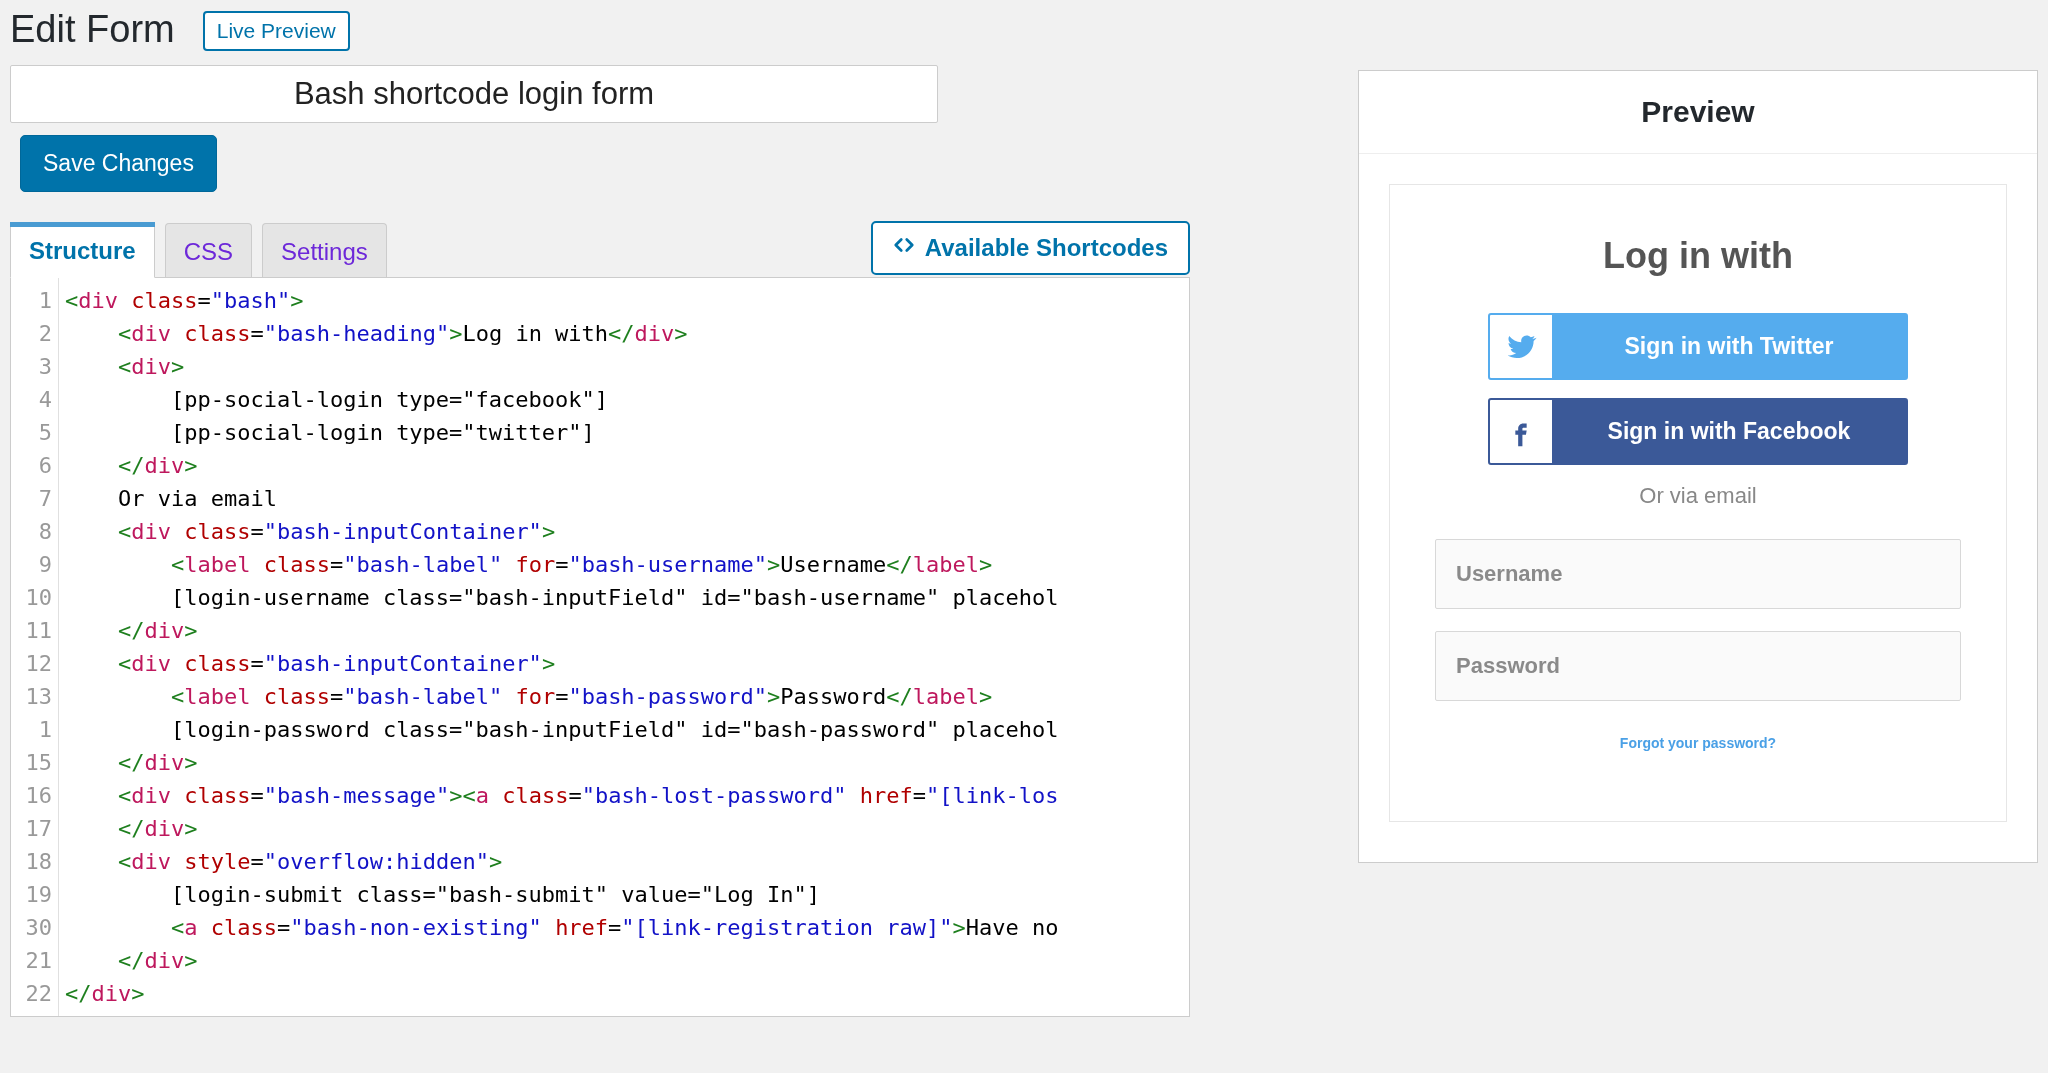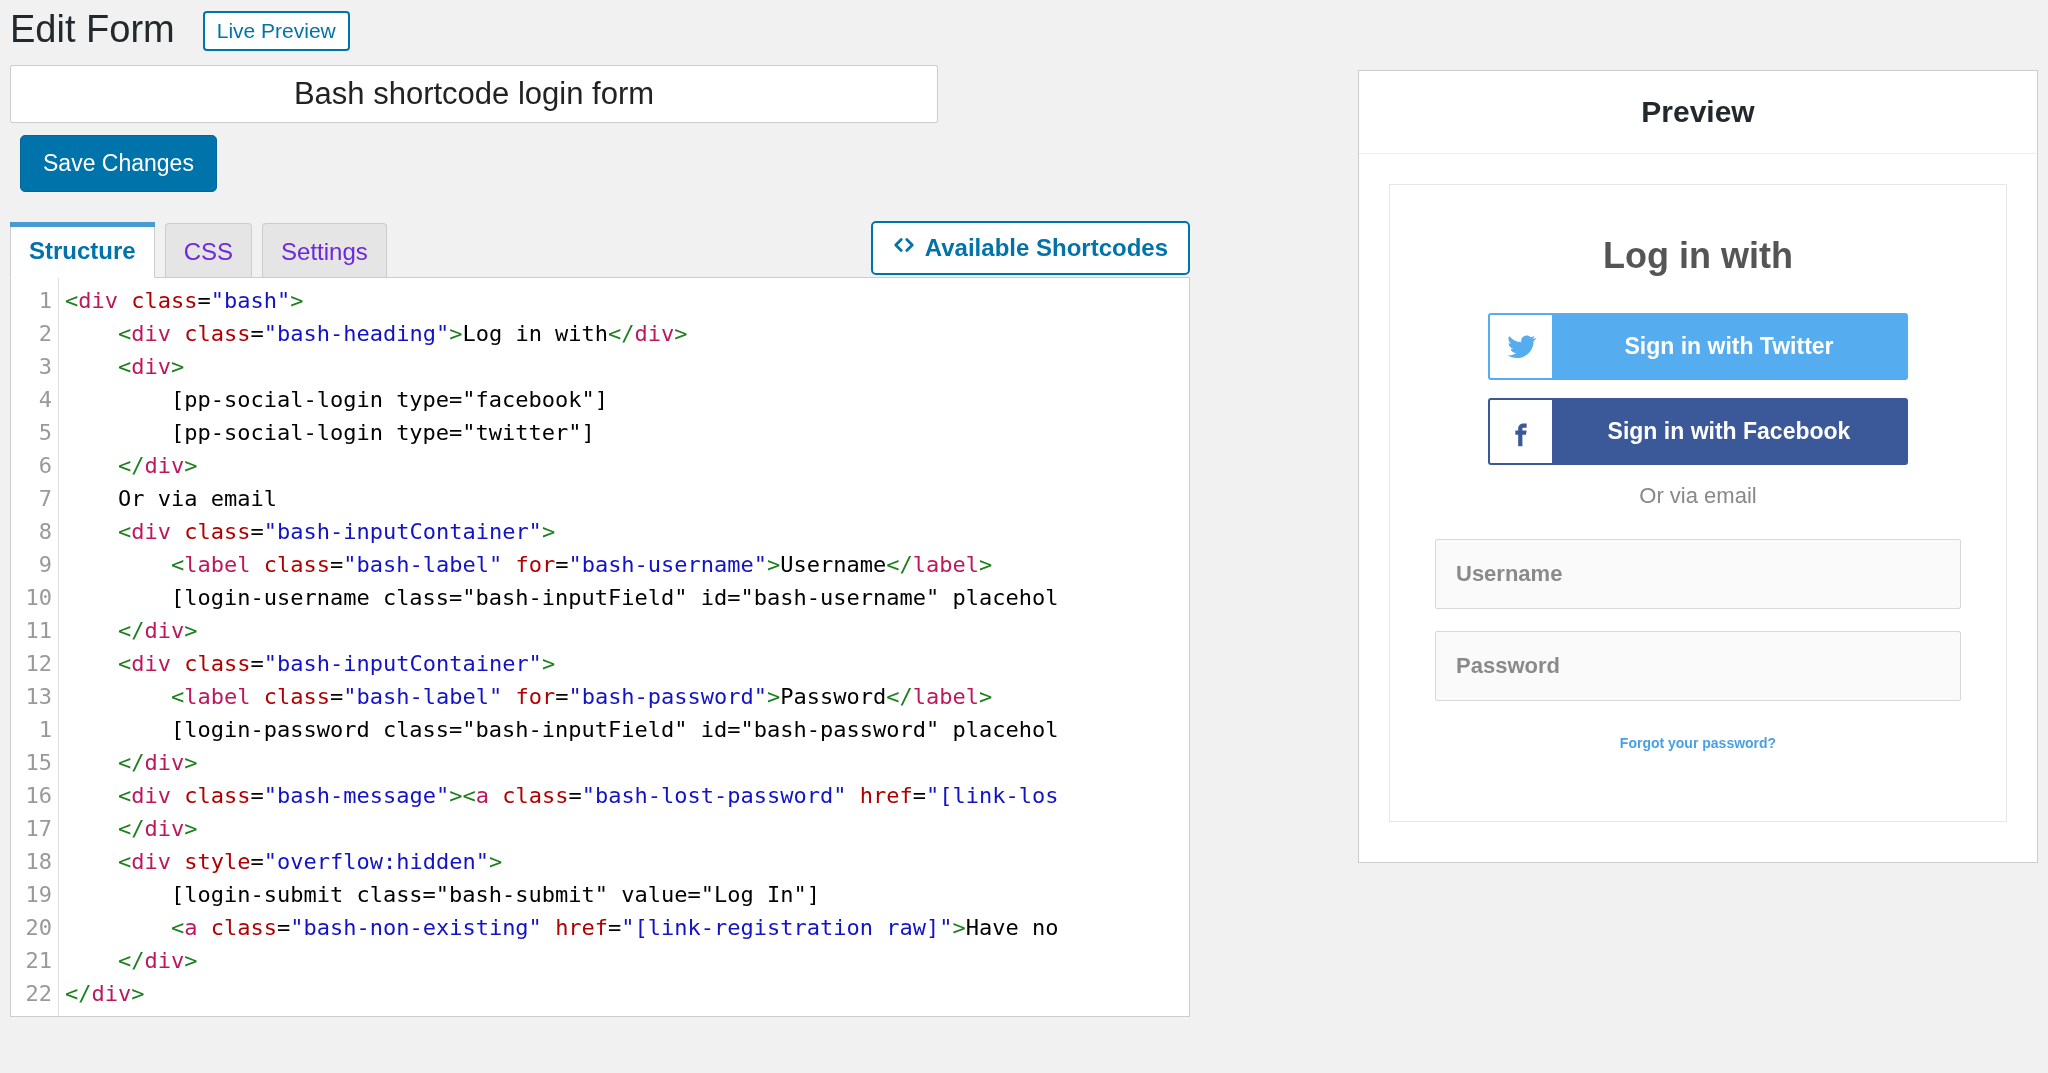--- a/index.html
+++ b/index.html
@@ -198,21 +198,21 @@
           <div>10</div>
           <div>11</div>
           <div>12</div>
           <div>13</div>
           <div>1</div>
           <div>15</div>
           <div>16</div>
           <div>17</div>
           <div>18</div>
           <div>19</div>
-          <div>20</div>
+          <div>30</div>
           <div>21</div>
           <div>22</div>
         </div>
       <div class="code" id="code"><div class="code-line"><span class="t-punct">&lt;</span><span class="t-tag">div</span><span class="t-txt"> </span><span class="t-attr">class</span><span class="t-txt">=</span><span class="t-val">"bash"</span><span class="t-punct">&gt;</span></div><div class="code-line"><span class="t-txt">    </span><span class="t-punct">&lt;</span><span class="t-tag">div</span><span class="t-txt"> </span><span class="t-attr">class</span><span class="t-txt">=</span><span class="t-val">"bash-heading"</span><span class="t-punct">&gt;</span><span class="t-txt">Log in with</span><span class="t-punct">&lt;/</span><span class="t-tag">div</span><span class="t-punct">&gt;</span></div><div class="code-line"><span class="t-txt">    </span><span class="t-punct">&lt;</span><span class="t-tag">div</span><span class="t-punct">&gt;</span></div><div class="code-line"><span class="t-txt">        [pp-social-login type="facebook"]</span></div><div class="code-line"><span class="t-txt">        [pp-social-login type="twitter"]</span></div><div class="code-line"><span class="t-txt">    </span><span class="t-punct">&lt;/</span><span class="t-tag">div</span><span class="t-punct">&gt;</span></div><div class="code-line"><span class="t-txt">    Or via email</span></div><div class="code-line"><span class="t-txt">    </span><span class="t-punct">&lt;</span><span class="t-tag">div</span><span class="t-txt"> </span><span class="t-attr">class</span><span class="t-txt">=</span><span class="t-val">"bash-inputContainer"</span><span class="t-punct">&gt;</span></div><div class="code-line"><span class="t-txt">        </span><span class="t-punct">&lt;</span><span class="t-tag">label</span><span class="t-txt"> </span><span class="t-attr">class</span><span class="t-txt">=</span><span class="t-val">"bash-label"</span><span class="t-txt"> </span><span class="t-attr">for</span><span class="t-txt">=</span><span class="t-val">"bash-username"</span><span class="t-punct">&gt;</span><span class="t-txt">Username</span><span class="t-punct">&lt;/</span><span class="t-tag">label</span><span class="t-punct">&gt;</span></div><div class="code-line"><span class="t-txt">        [login-username class="bash-inputField" id="bash-username" placehol</span></div><div class="code-line"><span class="t-txt">    </span><span class="t-punct">&lt;/</span><span class="t-tag">div</span><span class="t-punct">&gt;</span></div><div class="code-line"><span class="t-txt">    </span><span class="t-punct">&lt;</span><span class="t-tag">div</span><span class="t-txt"> </span><span class="t-attr">class</span><span class="t-txt">=</span><span class="t-val">"bash-inputContainer"</span><span class="t-punct">&gt;</span></div><div class="code-line"><span class="t-txt">        </span><span class="t-punct">&lt;</span><span class="t-tag">label</span><span class="t-txt"> </span><span class="t-attr">class</span><span class="t-txt">=</span><span class="t-val">"bash-label"</span><span class="t-txt"> </span><span class="t-attr">for</span><span class="t-txt">=</span><span class="t-val">"bash-password"</span><span class="t-punct">&gt;</span><span class="t-txt">Password</span><span class="t-punct">&lt;/</span><span class="t-tag">label</span><span class="t-punct">&gt;</span></div><div class="code-line"><span class="t-txt">        [login-password class="bash-inputField" id="bash-password" placehol</span></div><div class="code-line"><span class="t-txt">    </span><span class="t-punct">&lt;/</span><span class="t-tag">div</span><span class="t-punct">&gt;</span></div><div class="code-line"><span class="t-txt">    </span><span class="t-punct">&lt;</span><span class="t-tag">div</span><span class="t-txt"> </span><span class="t-attr">class</span><span class="t-txt">=</span><span class="t-val">"bash-message"</span><span class="t-punct">&gt;</span><span class="t-punct">&lt;</span><span class="t-tag">a</span><span class="t-txt"> </span><span class="t-attr">class</span><span class="t-txt">=</span><span class="t-val">"bash-lost-password"</span><span class="t-txt"> </span><span class="t-attr">href</span><span class="t-txt">=</span><span class="t-val">"[link-los</span></div><div class="code-line"><span class="t-txt">    </span><span class="t-punct">&lt;/</span><span class="t-tag">div</span><span class="t-punct">&gt;</span></div><div class="code-line"><span class="t-txt">    </span><span class="t-punct">&lt;</span><span class="t-tag">div</span><span class="t-txt"> </span><span class="t-attr">style</span><span class="t-txt">=</span><span class="t-val">"overflow:hidden"</span><span class="t-punct">&gt;</span></div><div class="code-line"><span class="t-txt">        [login-submit class="bash-submit" value="Log In"]</span></div><div class="code-line"><span class="t-txt">        </span><span class="t-punct">&lt;</span><span class="t-tag">a</span><span class="t-txt"> </span><span class="t-attr">class</span><span class="t-txt">=</span><span class="t-val">"bash-non-existing"</span><span class="t-txt"> </span><span class="t-attr">href</span><span class="t-txt">=</span><span class="t-val">"[link-registration raw]"</span><span class="t-punct">&gt;</span><span class="t-txt">Have no</span></div><div class="code-line"><span class="t-txt">    </span><span class="t-punct">&lt;/</span><span class="t-tag">div</span><span class="t-punct">&gt;</span></div><div class="code-line"><span class="t-punct">&lt;/</span><span class="t-tag">div</span><span class="t-punct">&gt;</span></div></div>
     </div>
   </div>
 
   <div class="right-col">
     <div class="preview-box">
       <div class="preview-title">Preview</div>

